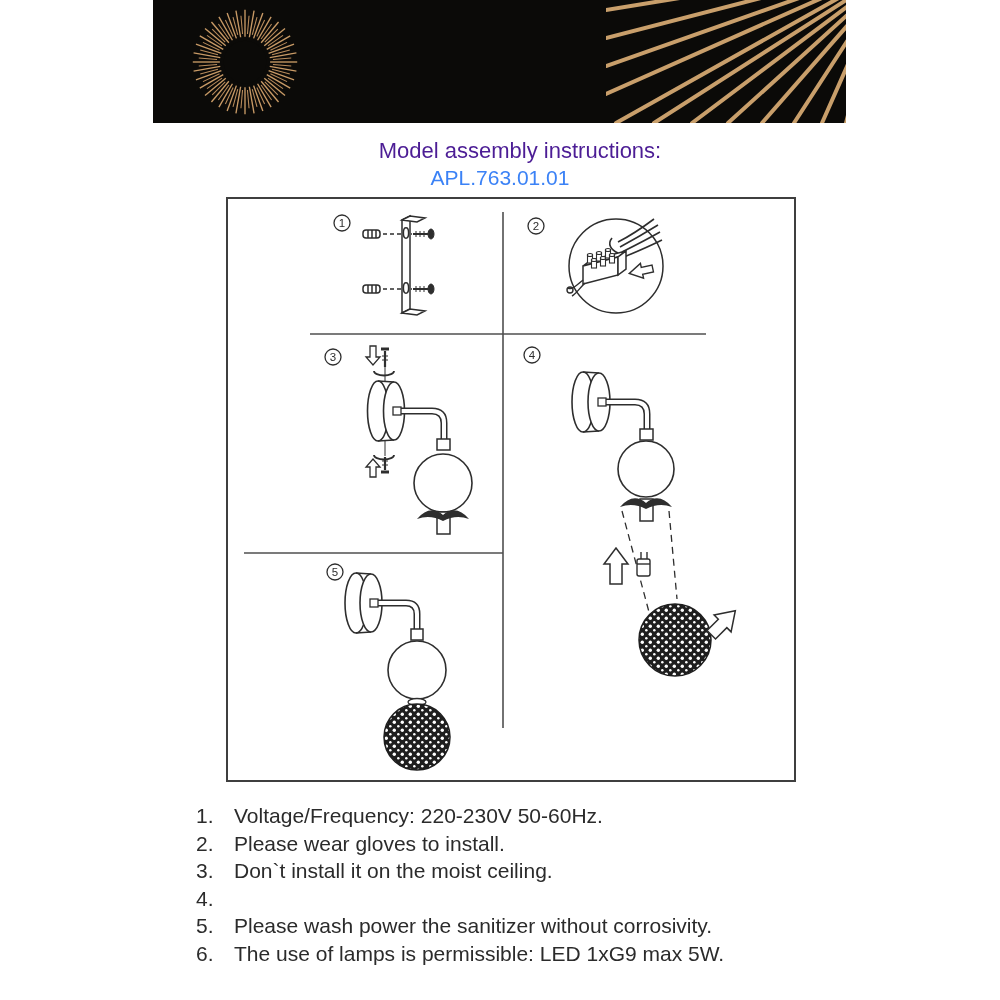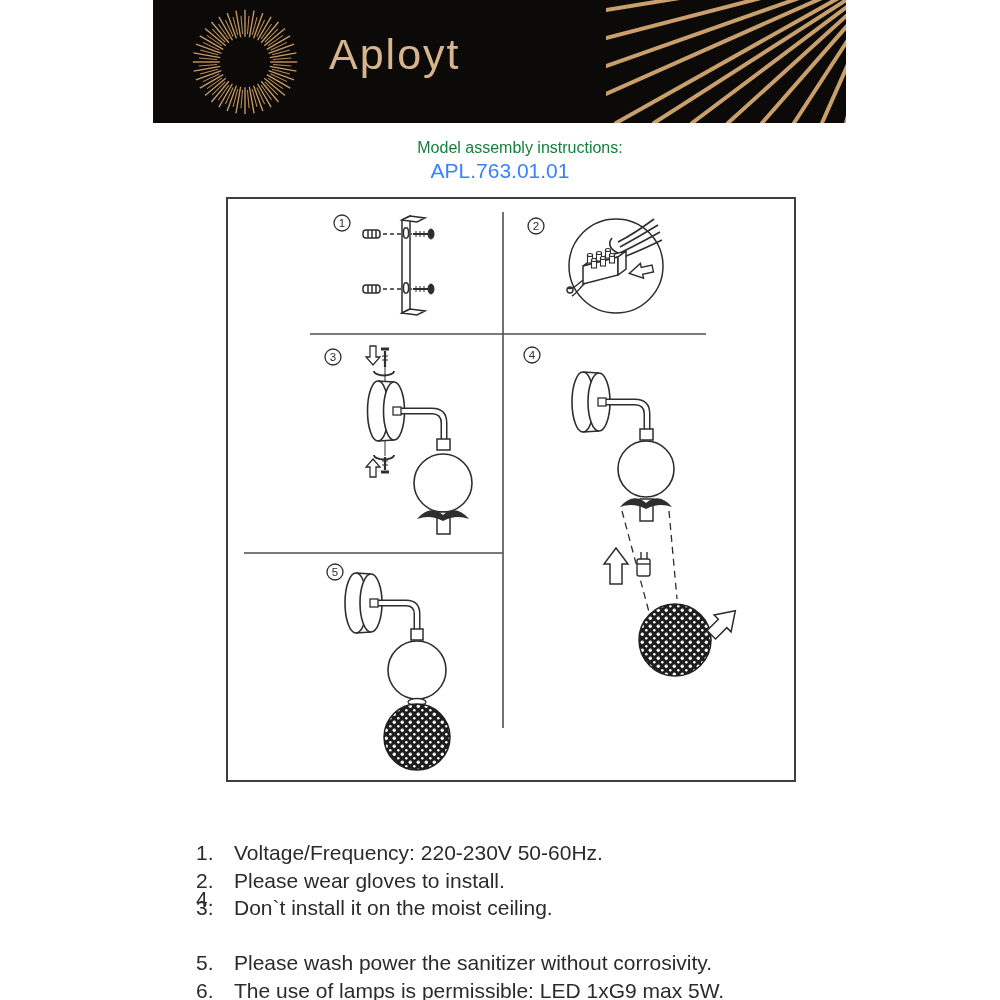--- a/index.html
+++ b/index.html
@@ -6,30 +6,30 @@
   .page{position:relative;width:1000px;height:1000px;background:#ffffff;overflow:hidden;
         font-family:"Liberation Sans", sans-serif;color:#2a2a2a;}
   
   .banner{position:absolute;left:153px;top:0;width:693px;height:123px;background:#0b0a08;}
   .banner .sunburst{position:absolute;left:34px;top:4px;width:116px;height:116px;}
   .banner .brand{position:absolute;left:176px;top:30px;font-size:43px;font-weight:300;
                  color:#d8b48c;letter-spacing:2px;}
   .banner .rays{position:absolute;right:0;top:0;width:240px;height:123px;}
   
   .title-block{position:absolute;left:0;top:138px;width:1000px;text-align:center;line-height:1.22;}
-  .title-main{font-size:16px;color:#15803d;margin-left:40px;}
+  .title-main{font-size:22px;color:#4c1d95;margin-left:40px;}
   .title-code{font-size:21px;color:#3b82f6;}
   
   .diagram-svg{position:absolute;left:225px;top:196px;width:572px;height:587px;}
   .diagram-svg text{font-family:"Liberation Sans", sans-serif;fill:#2e2e2e;}
   
   .notes{position:absolute;left:196px;top:804px;width:720px;}
   .note-row{display:flex;align-items:baseline;height:27.5px;font-size:21px;color:#2b2b2b;}
   .note-num{width:38px;flex:none;}
-  .note-text{white-space:nowrap;margin-top:37px;}
+  .note-text{white-space:nowrap;}
 </style>
 </head>
 <body>
 
 <div class="page">
 
   <header class="banner">
     <svg class="sunburst" viewBox="-60 -60 120 120">
       <defs>
         <g id="rayA" stroke="#c89a66" stroke-width="1.4">
@@ -72,21 +72,20 @@
         <use href="#rayB" transform="rotate(105)"></use>
         <use href="#rayB" transform="rotate(115)"></use>
       <use href="#rayB" transform="rotate(125)"></use>
         <use href="#rayB" transform="rotate(135)"></use>
         <use href="#rayB" transform="rotate(145)"></use>
       <use href="#rayB" transform="rotate(155)"></use>
         <use href="#rayB" transform="rotate(165)"></use>
         <use href="#rayB" transform="rotate(175)"></use>
       <circle cx="0" cy="0" r="22" fill="#0b0a08"></circle>
     </svg>
-    <div class="brand">Aployt</div>
     <svg class="rays" viewBox="0 0 240 123">
       <g stroke="#c99f6b" stroke-width="4" stroke-linecap="round" fill="none">
         <path d="M246,-30 L0,10"></path>
           <path d="M248,-26 L0,38"></path>
           <path d="M250,-22 L0,66"></path>
         <path d="M252,-18 L0,94"></path>
           <path d="M254,-14 L10,123"></path>
           <path d="M256,-10 L48,123"></path>
         <path d="M258,-6 L86,123"></path>
           <path d="M260,-2 L122,123"></path>

